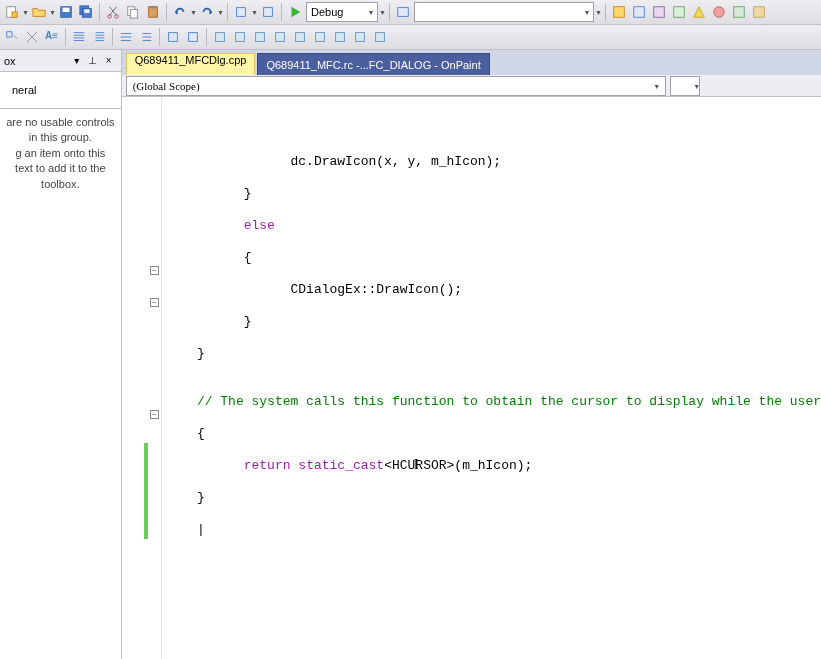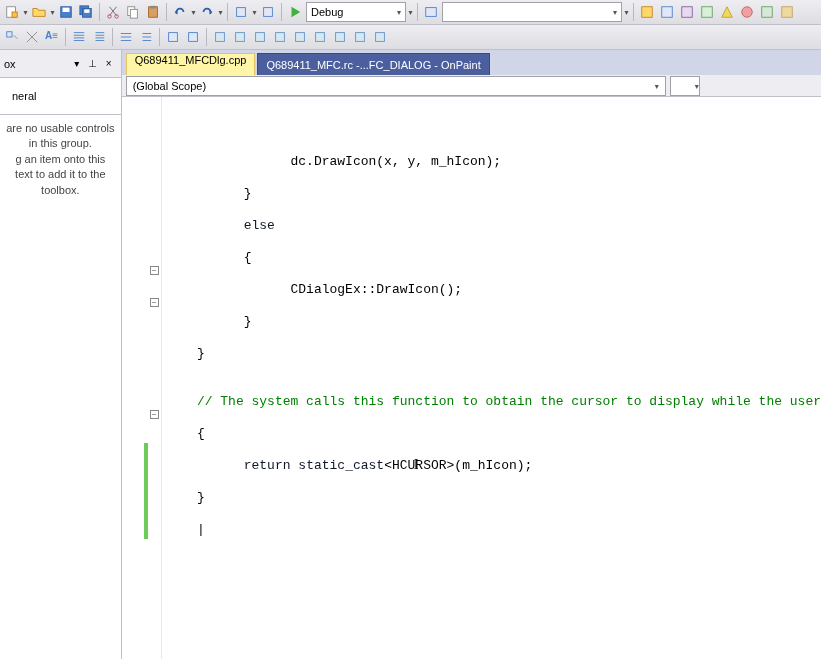--- a/index.html
+++ b/index.html
@@ -7,43 +7,43 @@
 
   .toolbar-row { height:25px; background:linear-gradient(#eeeef2,#dddde2); border-bottom:1px solid #c0c0c8; display:flex; align-items:center; padding:0 3px; gap:2px; }
   .tb-btn { width:18px; height:18px; display:flex; align-items:center; justify-content:center; border-radius:2px; cursor:pointer; }
   .tb-sep { width:1px; height:18px; background:#b8b8c0; margin:0 2px; }
   .tb-dd { width:5px; height:18px; display:flex; align-items:center; justify-content:center; cursor:pointer; color:#555; font-size:8px; }
   .combo { height:20px; border:1px solid #a0a0a8; background:#fff; font-size:11px; padding:0 4px; cursor:pointer; display:flex; align-items:center; }
   .combo-arrow { margin-left:auto; font-size:8px; color:#555; }
 
   .main { display:flex; height:609px; }
   .sidebar { width:218px; background:#eeeef2; border-right:1px solid #c0c0c8; display:flex; flex-direction:column; }
-  .sb-title { height:28px; background:#eeeef2; border-bottom:1px solid #c0c0c8; display:flex; align-items:center; padding:0 4px; font-size:11px; }
+  .sb-title { height:22px; background:#eeeef2; border-bottom:1px solid #c0c0c8; display:flex; align-items:center; padding:0 4px; font-size:11px; }
   .sb-title-icons { margin-left:auto; display:flex; gap:0; }
   .sb-title-icon { width:16px; height:16px; display:flex; align-items:center; justify-content:center; cursor:pointer; font-size:10px; }
   .sb-section { padding:12px; background:#fff; border-bottom:1px solid #c0c0c8; font-size:11px; }
   .sb-body { padding:6px; font-size:11px; color:#444; text-align:center; background:#fff; flex:1; line-height:1.4; }
 
   .editor-area { flex:1; display:flex; flex-direction:column; background:#fff; }
   .tabbar { height:25px; background:#d0d5e8; display:flex; align-items:flex-end; padding-left:4px; }
   .tab { height:22px; padding:0 8px; display:flex; align-items:center; gap:6px; font-size:11px; border:1px solid #c0c0c8; border-bottom:none; margin-right:2px; cursor:pointer; }
   .tab.active { background:#fef6a6; border-color:#e5c365;flex-direction:column; }
   .tab.inactive { background:#4b5e9e; color:#fff; border-color:#3a4a7e; }
   .tab-close { font-size:11px; cursor:pointer; padding:0 2px; }
 
-  .dropdown-bar { height:22px; background:#eeeef2; border-bottom:1px solid #c0c0c8; display:flex; padding:1px 4px; gap:4px; }
+  .dropdown-bar { height:22px; background:#eeeef2; border-bottom:1px solid #c0c0c8; display:flex; padding:1px 4px; gap:4px;font-family:Liberation Serif, serif; }
   .scope-combo { flex:1; max-width:540px; height:20px; border:1px solid #a0a0a8; background:#fff; display:flex; align-items:center; padding:0 6px; font-size:11px; cursor:pointer; }
   .tiny-combo { width:30px; height:20px; border:1px solid #a0a0a8; background:#fff; cursor:pointer; display:flex; align-items:center; justify-content:center; }
 
   .code { flex:1; display:flex; font-family:Consolas,"Courier New",monospace; font-size:13px; line-height:16px; overflow:hidden; position:relative; }
   .gutter { width:40px; background:#fff; border-right:1px solid #e8e8e8; position:relative; }
   .fold { position:absolute; left:28px; width:9px; height:9px; border:1px solid #888; background:#fff; font-size:8px; line-height:7px; text-align:center; color:#555; cursor:pointer; }
   .change-bar { position:absolute; left:22px; width:4px; background:#6fca5c; }
   .code-body { flex:1; padding-left:4px; white-space:pre; color:#000; overflow:hidden; }
-  .kw { color:#0f172a; }
+  .kw { color:#a21caf; }
   .cm { color:#008000; }
   .cursor-ibeam { position:absolute; width:11px; height:16px; pointer-events:none; }
   .cursor-ibeam::before { content:"I"; font-family:serif; font-size:14px; color:#000; }
 
   
   .ic { width:14px; height:14px; display:inline-block; }
   .ic svg { width:14px; height:14px; }
 </style>
 </head>
 <body>
@@ -121,21 +121,21 @@
       <span class="ic"><svg viewBox="0 0 16 16">
           <rect x="3" y="3" width="10" height="10" fill="#e0e8f8" stroke="#4a7ec8"></rect>
         </svg></span>
     </div>
   <div class="tb-sep"></div>
   <div class="tb-btn">
       <span class="ic"><svg viewBox="0 0 16 16">
           <path d="M4 2l10 6-10 6z" fill="#3cb43c"></path>
         </svg></span>
     </div>
-  <div class="combo" style="width:100px">
+  <div class="combo" style="width:72px">
       <span>Debug</span>
       <span class="combo-arrow">▾</span>
     </div>
   <div class="tb-dd">▾</div>
   <div class="tb-sep"></div>
   <div class="tb-btn">
       <span class="ic"><svg viewBox="0 0 16 16">
           <rect x="2" y="3" width="12" height="10" fill="#e0e8f8" stroke="#4a7ec8"></rect>
         </svg></span>
     </div>

